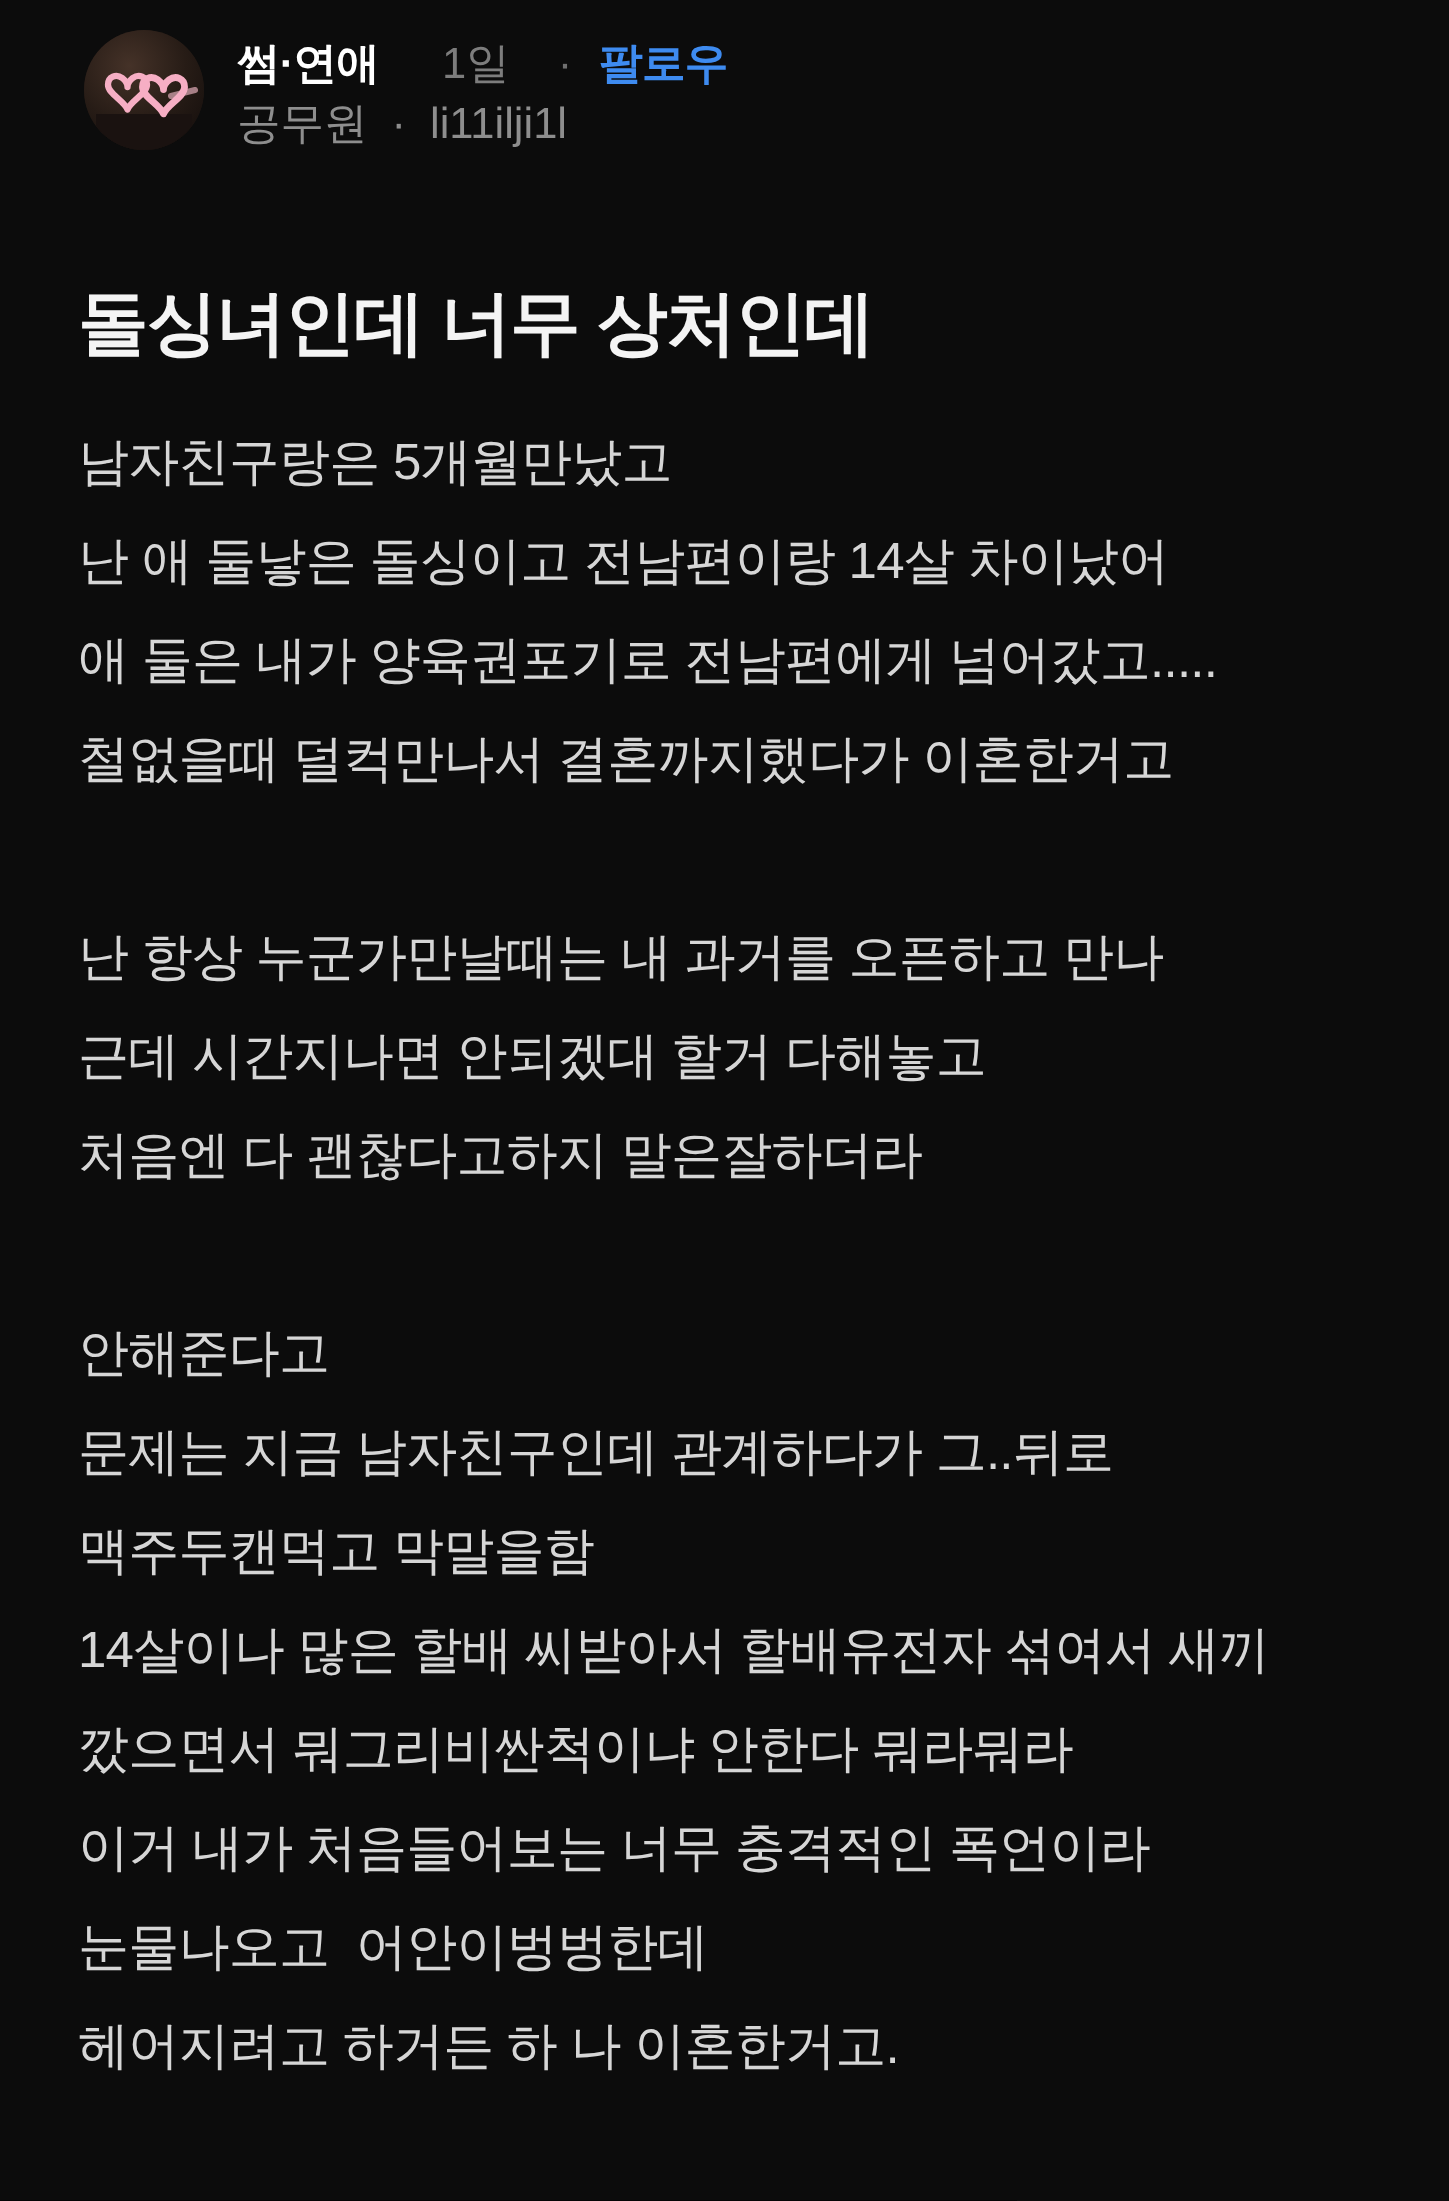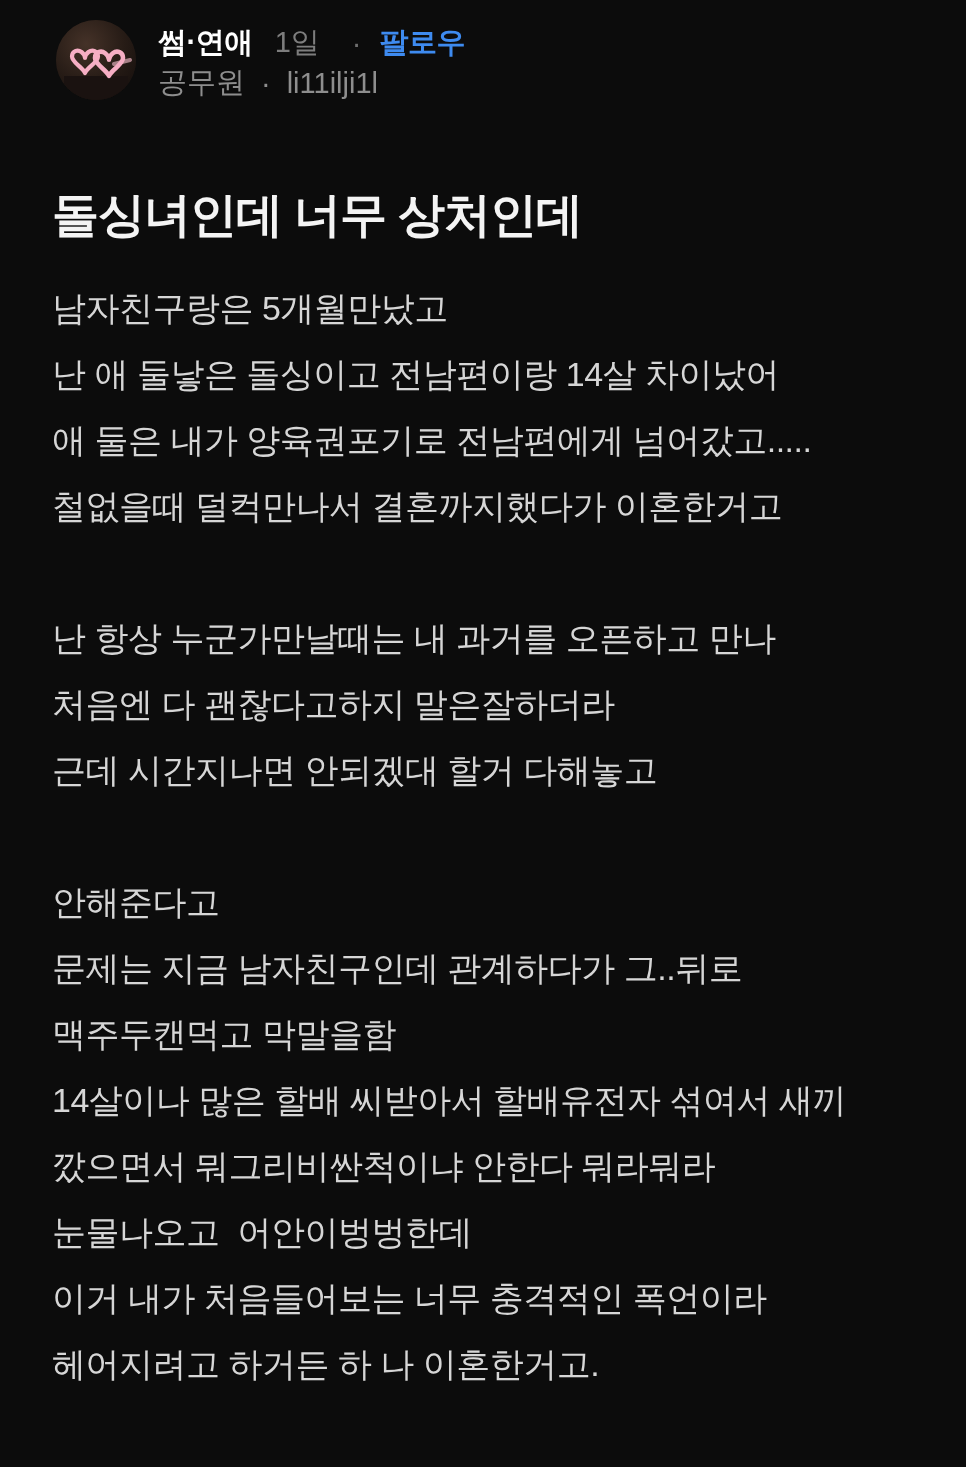--- a/index.html
+++ b/index.html
@@ -14,21 +14,21 @@
   .post-header { display:flex; align-items:flex-start; padding:20px 0 0 56px; }
   .avatar {
     width:80px; height:80px; border-radius:50%;
     overflow:hidden; background:#1d1512; flex:0 0 80px;
     cursor:pointer;
   }
   .avatar svg { display:block; width:80px; height:80px; }
   .header-text { margin-left:22px; padding-top:3px; }
   .hrow { display:flex; align-items:center; font-size:29px; }
   .hrow1 .board { color:#ffffff; font-weight:700; letter-spacing:-0.5px; }
-  .hrow1 .time { color:#7d7d7d; margin-left:22px; }
+  .hrow1 .time { color:#7d7d7d; margin-left:42px; }
   .hrow1 .sep { color:#6f6f6f; margin-left:32px; }
   .hrow1 .follow { color:#3e8bf0; font-weight:700; margin-left:18px; cursor:pointer; letter-spacing:-0.5px; }
   .hrow2 { color:#8e8e8e; }
   .hrow2 .sep { margin:0 16px; color:#8e8e8e; }
   .title {
     margin:84px 40px 0 52px;
     font-size:47px; line-height:56px;
     font-weight:700; letter-spacing:-1px;
     color:#f4f4f4;
   }
@@ -78,28 +78,28 @@
 
   <div class="body">
       <div class="paragraph">
         <div class="line">남자친구랑은 5개월만났고</div>
         <div class="line">난 애 둘낳은 돌싱이고 전남편이랑 14살 차이났어</div>
         <div class="line">애 둘은 내가 양육권포기로 전남편에게 넘어갔고.....</div>
         <div class="line">철없을때 덜컥만나서 결혼까지했다가 이혼한거고</div>
       </div>
       <div class="paragraph">
         <div class="line">난 항상 누군가만날때는 내 과거를 오픈하고 만나</div>
+        <div class="line">근데 시간지나면 안되겠대 할거 다해놓고</div>
         <div class="line">처음엔 다 괜찮다고하지 말은잘하더라</div>
-        <div class="line">근데 시간지나면 안되겠대 할거 다해놓고</div>
       </div>
       <div class="paragraph">
         <div class="line">안해준다고</div>
         <div class="line">문제는 지금 남자친구인데 관계하다가 그..뒤로</div>
         <div class="line">맥주두캔먹고 막말을함</div>
         <div class="line">14살이나 많은 할배 씨받아서 할배유전자 섞여서 새끼</div>
         <div class="line">깠으면서 뭐그리비싼척이냐 안한다 뭐라뭐라</div>
+        <div class="line">이거 내가 처음들어보는 너무 충격적인 폭언이라</div>
         <div class="line">눈물나오고  어안이벙벙한데</div>
-        <div class="line">이거 내가 처음들어보는 너무 충격적인 폭언이라</div>
         <div class="line">헤어지려고 하거든 하 나 이혼한거고.</div>
       </div>
     </div>
 
 </div>
 
 </body></html>

